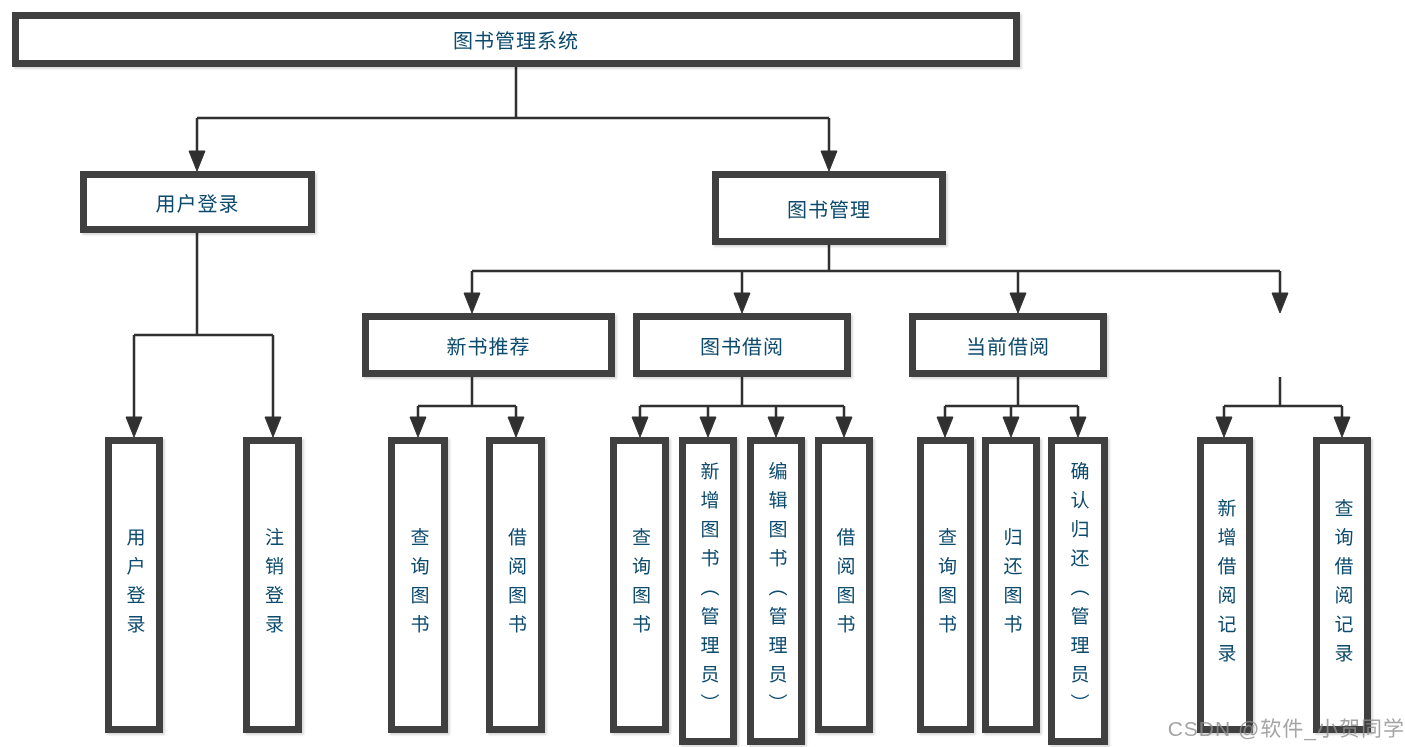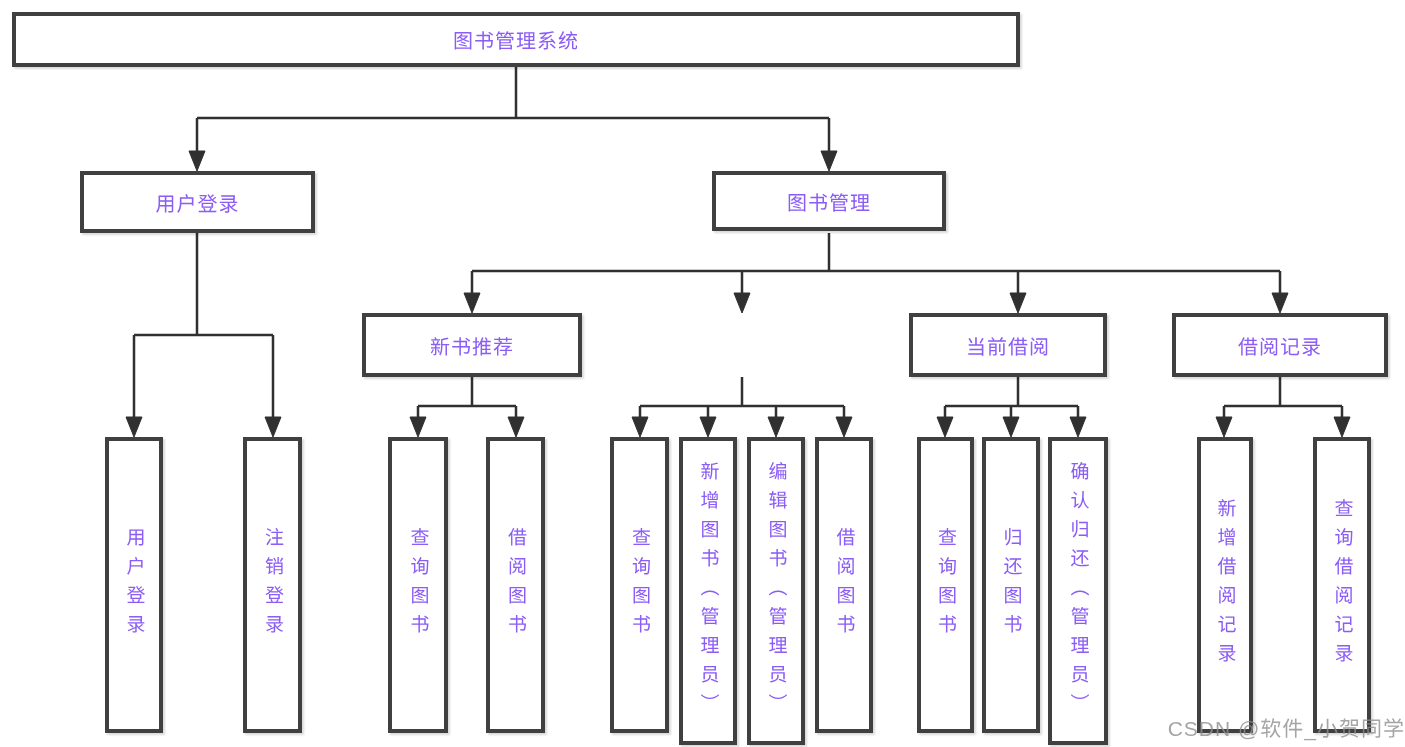--- a/index.html
+++ b/index.html
@@ -4,23 +4,23 @@
 <style>
   html,body{margin:0;padding:0;background:#ffffff;}
   .canvas{
     position:relative;width:1405px;height:747px;background:#ffffff;
     font-family:"Liberation Sans","DejaVu Sans",sans-serif;overflow:hidden;
   }
   svg.connectors{position:absolute;left:0;top:0;z-index:1;}
   svg.connectors path{stroke:#303030;stroke-width:2.5;fill:none;}
   svg.connectors polygon{fill:#303030;stroke:#303030;}
   .node{
-    position:absolute;background:#ffffff;border:4px solid #404040;
+    position:absolute;background:#ffffff;border:7px solid #404040;
     box-sizing:border-box;display:flex;align-items:center;justify-content:center;
-    z-index:2;color:#8b5cf6;box-shadow:2px 2px 2px rgba(0,0,0,0.15);
+    z-index:2;color:#0c4a6e;box-shadow:2px 2px 2px rgba(0,0,0,0.15);
   }
   .node.h .label{font-size:20px;letter-spacing:1px;white-space:nowrap;}
   .node.v .label{
     writing-mode:vertical-rl;text-orientation:mixed;
     font-size:19px;letter-spacing:10px;line-height:1;
   }
   .watermark{
     position:absolute;right:0;bottom:5px;z-index:3;
     font-size:21px;color:#8f8f8f;opacity:0.8;letter-spacing:1px;white-space:nowrap;
   }
@@ -73,32 +73,32 @@
     </g>
   </svg>
 
   <div class="node h" style="left:12px;top:12px;width:1008px;height:55px">
     <span class="label">图书管理系统</span>
   </div>
 
   <div class="node h" style="left:80px;top:171px;width:235px;height:62px">
     <span class="label">用户登录</span>
   </div>
-  <div class="node h" style="left:712px;top:171px;width:234px;height:60px">
+  <div class="node h" style="left:712px;top:171px;width:234px;height:74px">
     <span class="label">图书管理</span>
   </div>
 
-  <div class="node h" style="left:362px;top:313px;width:220px;height:64px">
+  <div class="node h" style="left:362px;top:313px;width:253px;height:64px">
     <span class="label">新书推荐</span>
+  </div>
+  <div class="node h" style="left:633px;top:313px;width:218px;height:64px">
+    <span class="label">图书借阅</span>
   </div>
   <div class="node h" style="left:909px;top:313px;width:198px;height:64px">
     <span class="label">当前借阅</span>
-  </div>
-  <div class="node h" style="left:1172px;top:313px;width:216px;height:64px">
-    <span class="label">借阅记录</span>
   </div>
 
   <div class="node v" style="left:105px;top:437px;width:58px;height:296px">
     <span class="label">用户登录</span>
   </div>
   <div class="node v" style="left:243px;top:437px;width:59px;height:296px">
     <span class="label">注销登录</span>
   </div>
 
   <div class="node v" style="left:388px;top:437px;width:60px;height:296px">

